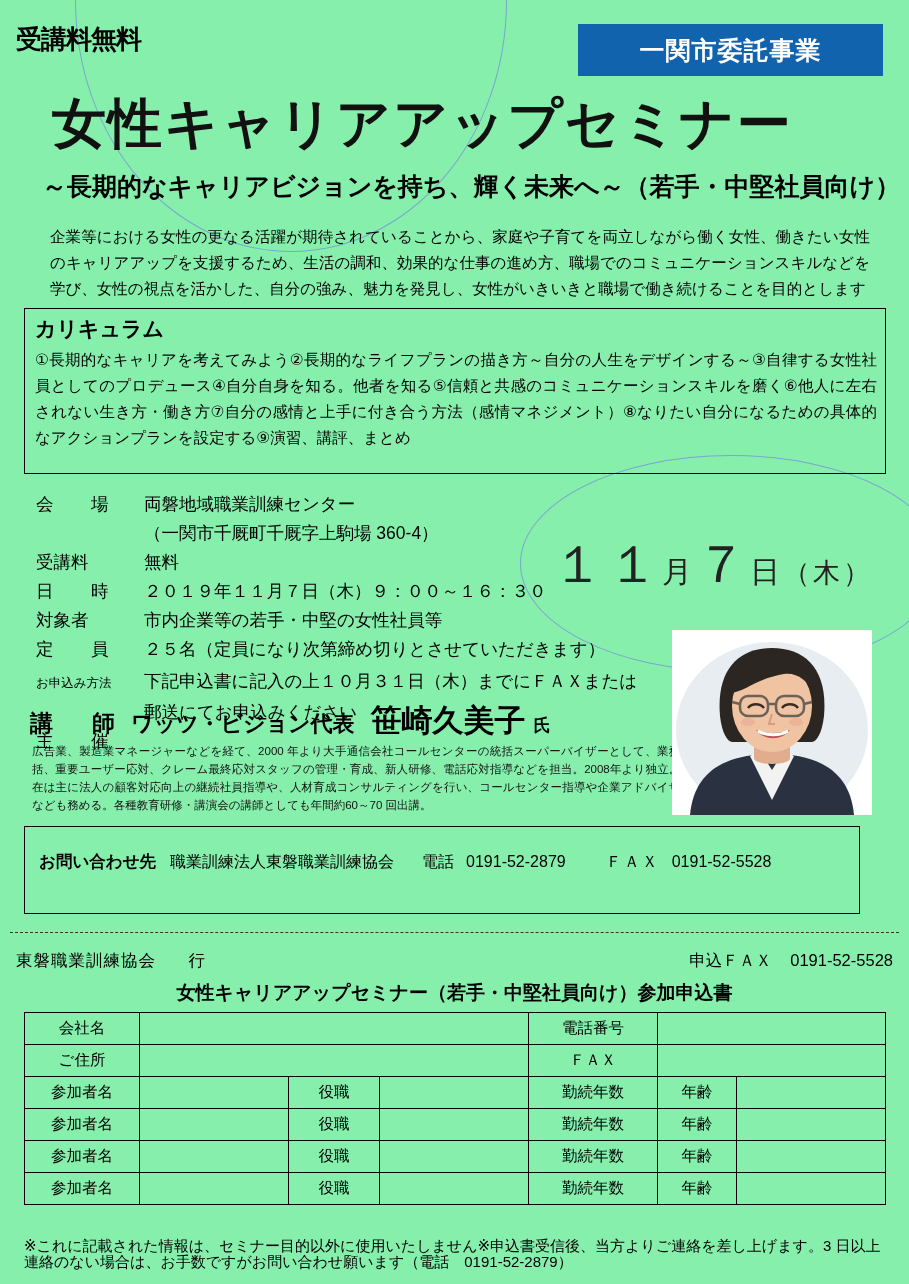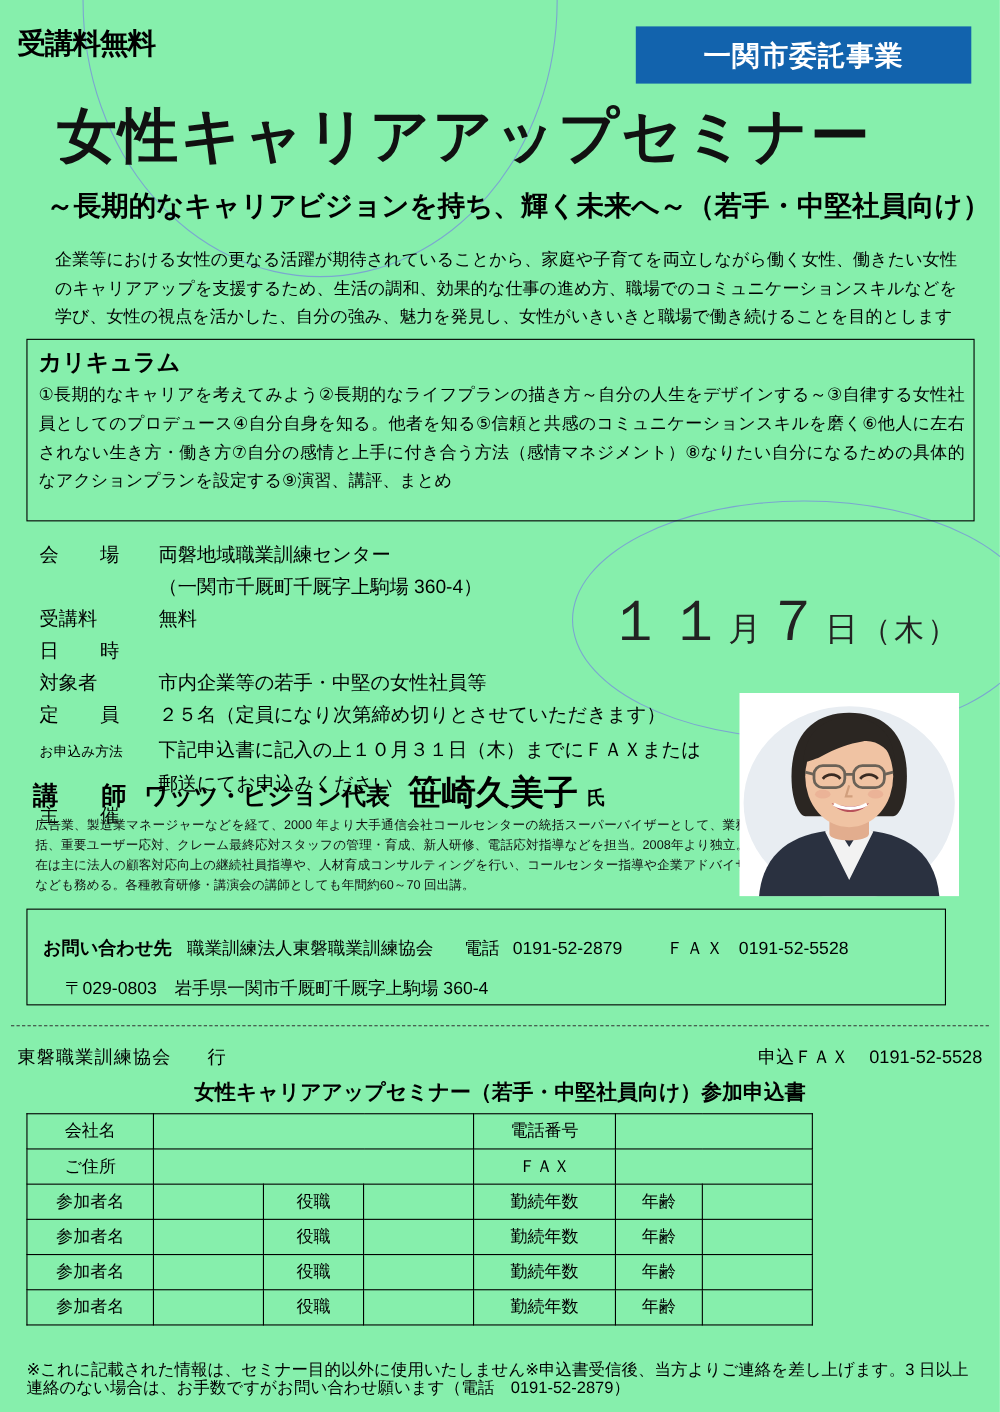--- a/index.html
+++ b/index.html
@@ -233,21 +233,21 @@
     left: 0; top: 980px;
     width: 909px;
     text-align: center;
     font-size: 19px;
     font-weight: bold;
   }
 
   table.app-table {
     position: absolute;
     left: 24px; top: 1012px;
-    width: 715px;
+    width: 862px;
     border-collapse: collapse;
     font-size: 15.5px;
   }
   table.app-table td {
     border: 1px solid #000;
     height: 31px;
     padding: 0 8px;
   }
   td.lab {
     text-align: center;
@@ -307,20 +307,21 @@
       <div class="det-label sp">会　場</div>
       <div class="det-val">両磐地域職業訓練センター</div>
     </div>
     <div class="venue-sub">（一関市千厩町千厩字上駒場 360-4）</div>
     <div class="det-row">
       <div class="det-label">受講料</div>
       <div class="det-val">無料</div>
     </div>
     <div class="det-row">
       <div class="det-label sp">日　時</div>
+      <div class="det-val">２０１９年１１月７日（木）９：００～１６：３０</div>
     </div>
     <div class="det-row">
       <div class="det-label">対象者</div>
       <div class="det-val">市内企業等の若手・中堅の女性社員等</div>
     </div>
     <div class="det-row">
       <div class="det-label sp">定　員</div>
       <div class="det-val">２５名（定員になり次第締め切りとさせていただきます）</div>
     </div>
     <div class="det-row">
@@ -392,21 +393,20 @@
 
   <div class="contact-box">
     <div class="contact-line1">
       <span class="ttl">お問い合わせ先</span>
       <span class="org">職業訓練法人東磐職業訓練協会</span>
       <span class="tel-label">電話</span>
       <span class="tel">0191-52-2879</span>
       <span class="fax-label">ＦＡＸ</span>
       <span class="fax">0191-52-5528</span>
     </div>
-    <div class="contact-line2">〒029-0803　岩手県一関市千厩町千厩字上駒場 360-4</div>
   </div>
 
   <div class="cut-line"></div>
 
   <div class="form-head">
     <div class="left">
       <span class="org">東磐職業訓練協会</span>
       <span class="go">行</span>
     </div>
     <div class="right">

